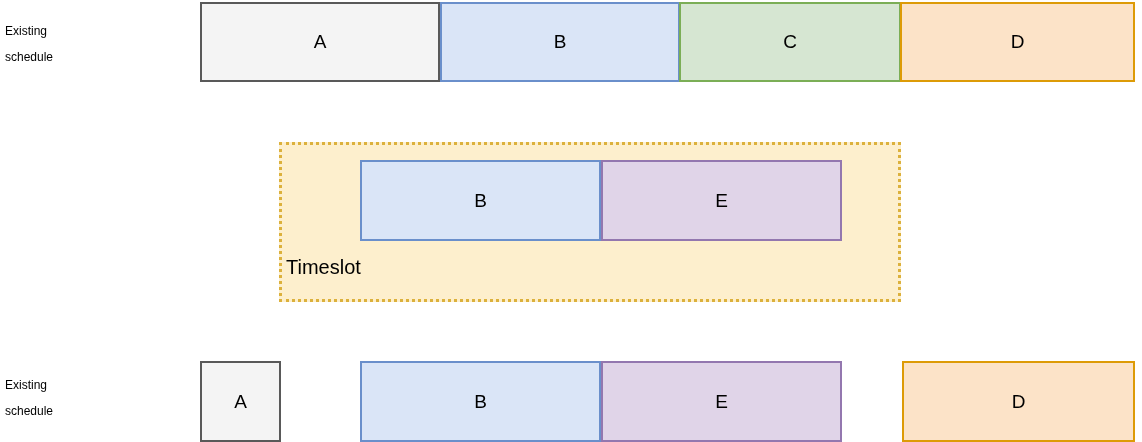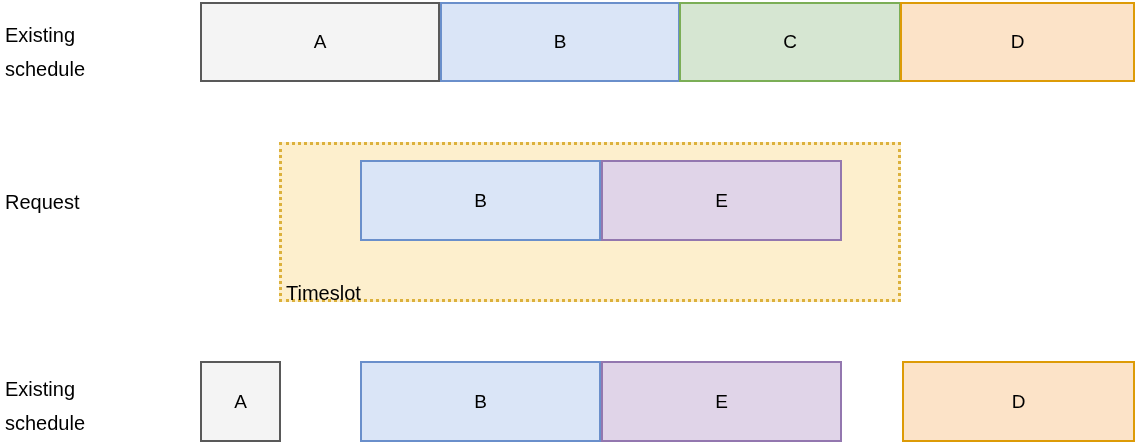--- a/index.html
+++ b/index.html
@@ -17,22 +17,22 @@
   }
   .canvas {
     position: absolute;
     left: 0;
     top: 0;
     width: 1142px;
     height: 442px;
   }
   .row-label {
     position: absolute;
-    font-size: 20px;
-    line-height: 34px;
+    font-size: 12px;
+    line-height: 26px;
     color: #000000;
     white-space: pre-line;
     text-align: left;
   }
   .block {
     position: absolute;
     box-sizing: border-box;
     display: flex;
     align-items: center;
     justify-content: center;
@@ -95,33 +95,32 @@
   </div>
 
   <div class="block blk-c" style="left:679px; top:2px; width:222px; height:80px;">
     <span>C</span>
   </div>
 
   <div class="block blk-d" style="left:900px; top:2px; width:235px; height:80px;">
     <span>D</span>
   </div>
 
-  <div class="row-label" style="left:5px; top:185px; width:180px;">Request</div>
 
   <div class="timeslot-box" style="left:279px; top:142px; width:622px; height:160px;"></div>
 
   <div class="block blk-b" style="left:360px; top:160px; width:241px; height:81px;">
     <span>B</span>
   </div>
 
   <div class="block blk-e" style="left:601px; top:160px; width:241px; height:81px;">
     <span>E</span>
   </div>
 
-  <div class="timeslot-caption" style="left:286px; top:255px;margin-top:26px;">Timeslot</div>
+  <div class="timeslot-caption" style="left:286px; top:255px;">Timeslot</div>
 
   <div class="row-label" style="left:5px; top:372px; width:180px;">Existing
 schedule</div>
 
   <div class="block blk-a" style="left:200px; top:361px; width:81px; height:81px;">
     <span>A</span>
   </div>
 
   <div class="block blk-b" style="left:360px; top:361px; width:241px; height:81px;">
     <span>B</span>

